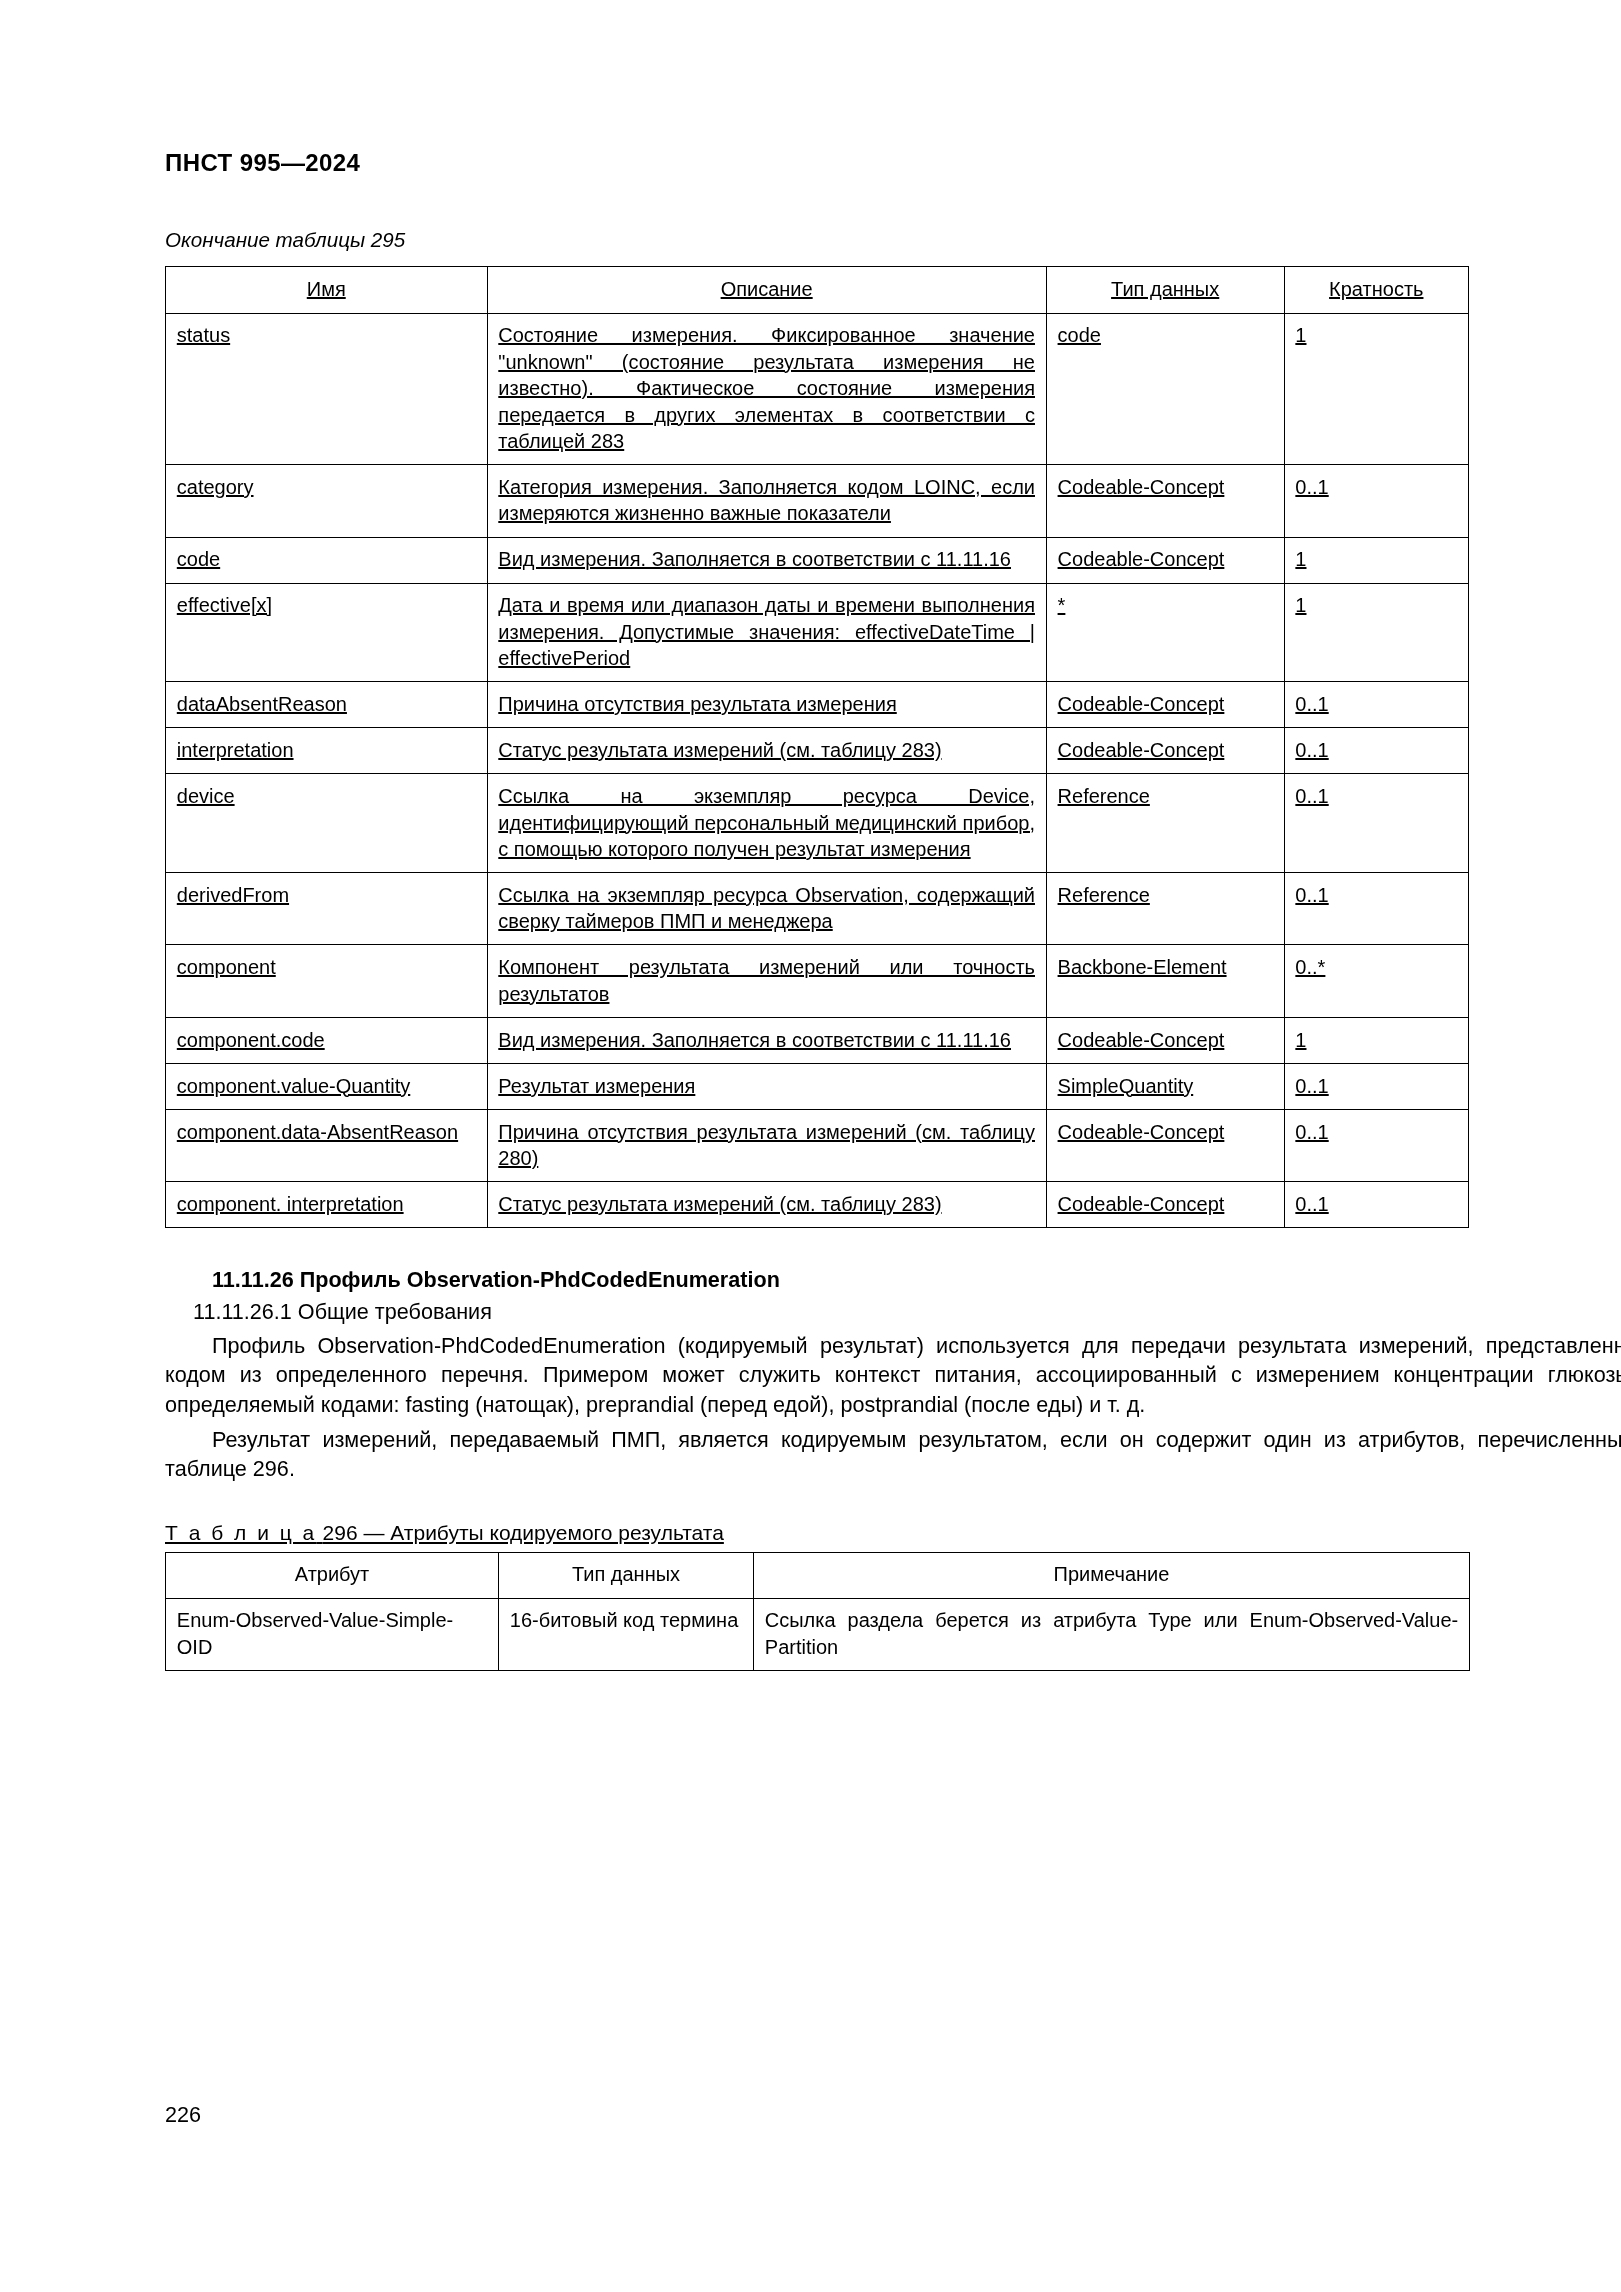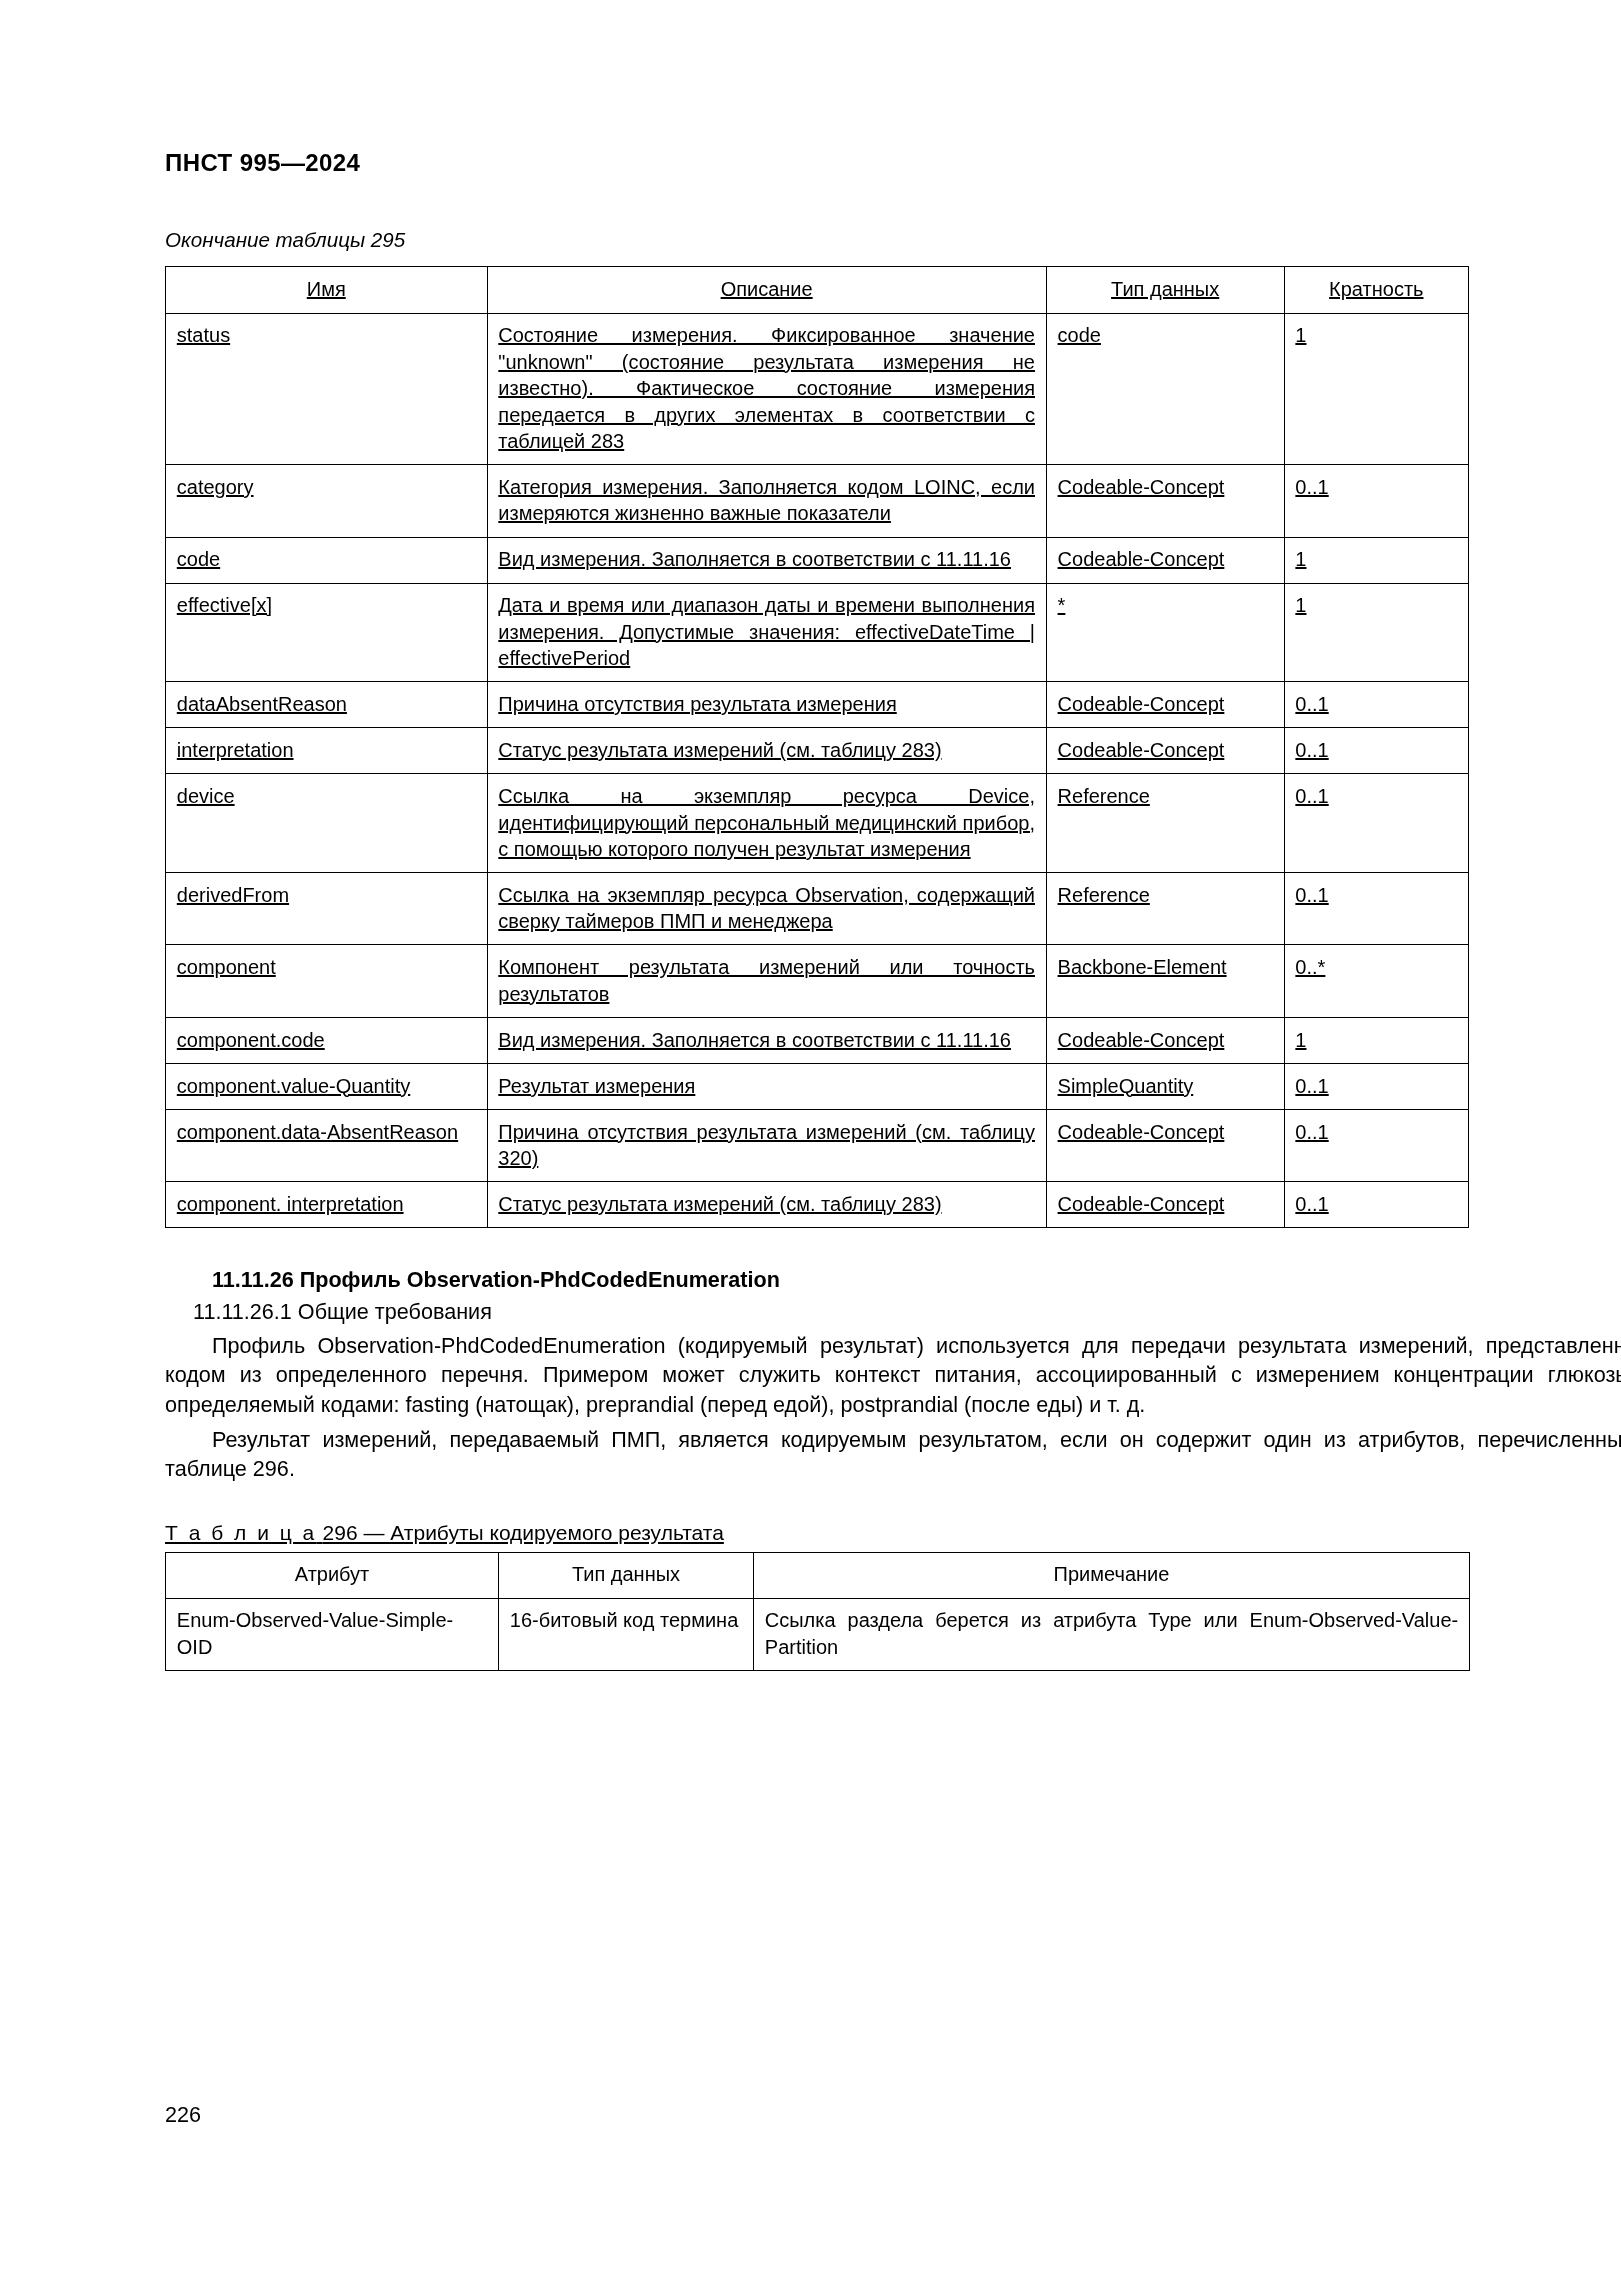--- a/index.html
+++ b/index.html
@@ -210,21 +210,21 @@
           <td>1</td>
         </tr>
         <tr>
           <td>component.value-Quantity</td>
           <td class="just">Результат измерения</td>
           <td>SimpleQuantity</td>
           <td>0..1</td>
         </tr>
         <tr>
           <td>component.data-AbsentReason</td>
-          <td class="just">Причина отсутствия результата измерений (см. таблицу 320)</td>
+          <td class="just">Причина отсутствия результата измерений (см. таблицу 280)</td>
           <td>Codeable-Concept</td>
           <td>0..1</td>
         </tr>
         <tr>
           <td>component. interpretation</td>
           <td class="just">Статус результата измерений (см. таблицу 283)</td>
           <td>Codeable-Concept</td>
           <td>0..1</td>
         </tr>
       </tbody>

